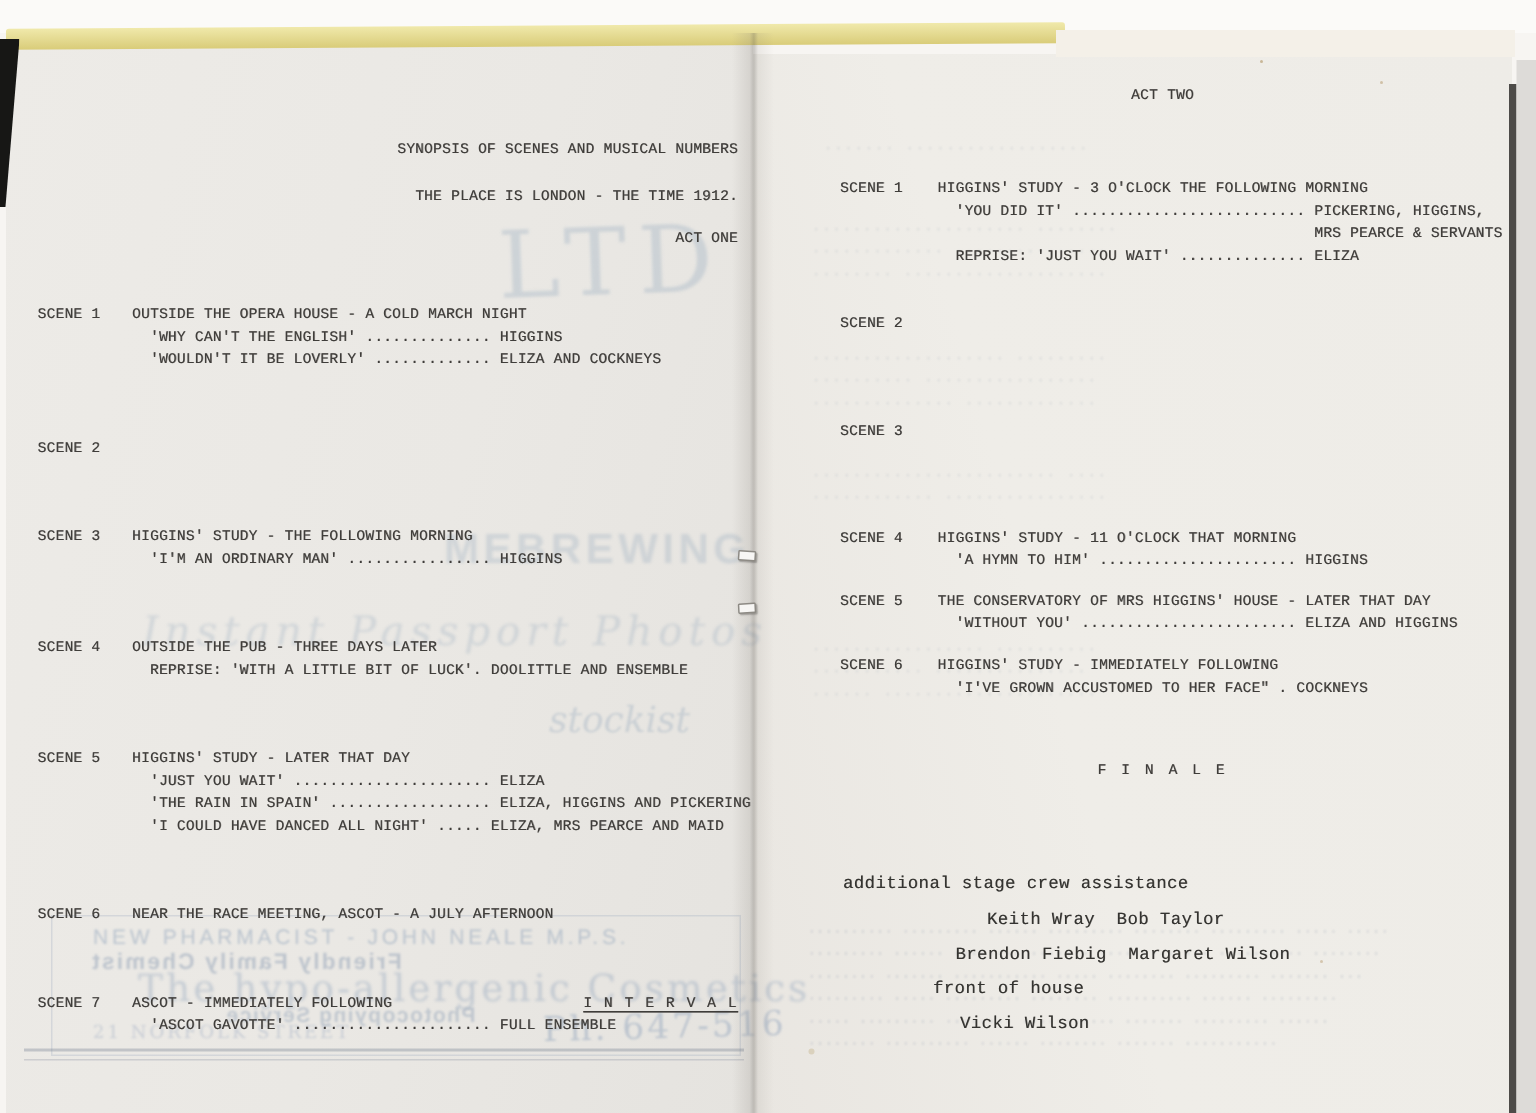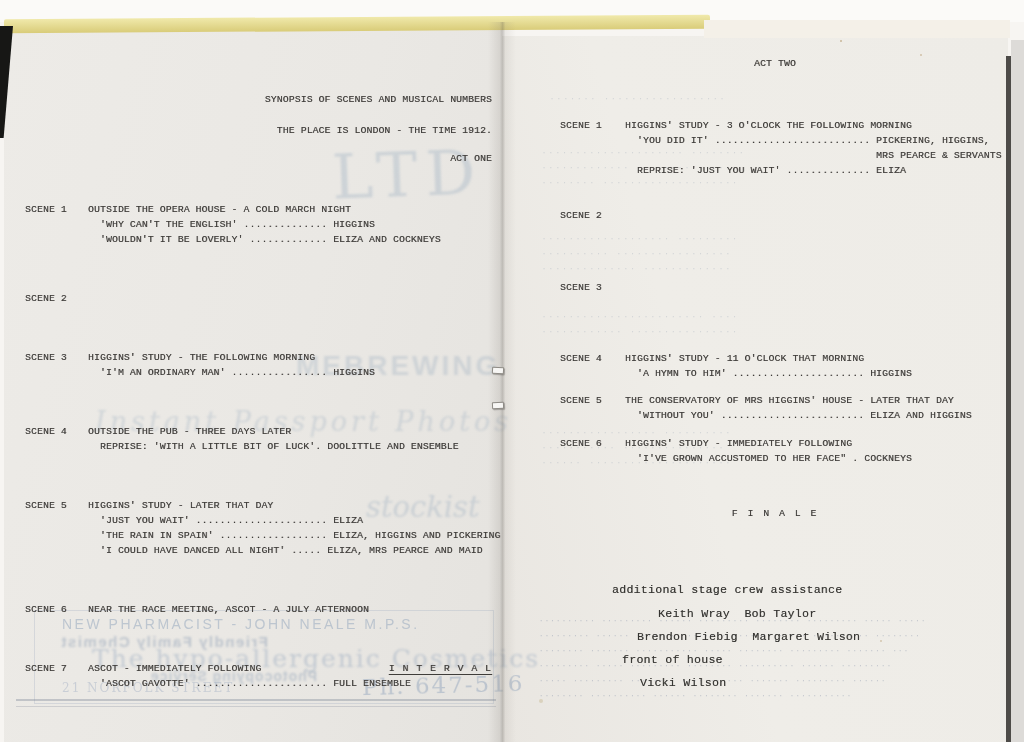--- a/index.html
+++ b/index.html
@@ -45,33 +45,33 @@
   .scene-lines{white-space:pre;}
   .lp-interval{top:641px;letter-spacing:1px;text-decoration:underline;text-underline-offset:3px;}
   .rp-act{top:56px;}
   .rp-scene{left:560px;width:450px;}
   .rp-s0{top:118px;} .rp-s1{top:208px;} .rp-s2{top:280px;}
   .rp-s3{top:351px;} .rp-s4{top:393px;} .rp-s5{top:436px;}
   .rp-scene .scene-label{flex:0 0 65px;}
   .rp-finale{top:506px;letter-spacing:2px;}
   .credit{position:absolute;font-size:11.5px;line-height:14px;letter-spacing:0.3px;color:#343330;
     white-space:pre;text-shadow:0.3px 0 0 rgba(52,51,48,0.5);}
-  .cr1{top:583px;left:612px;text-align:center;} .cr2{top:607px;left:658px;} .cr3{top:630px;left:637px;}
+  .cr1{top:583px;left:562px;text-align:center;} .cr2{top:607px;left:658px;} .cr3{top:630px;left:637px;}
   .cr4{top:653px;left:622px;} .cr5{top:676px;left:640px;}
   
   .ghost{position:absolute;white-space:pre;color:rgba(146,164,186,0.42);filter:blur(0.45px);}
   .mirror{transform:scaleX(-1);}
   .g-ltd{top:138px;left:332px;font-family:"DejaVu Serif",serif;font-size:62px;
     letter-spacing:8px;color:rgba(140,162,184,0.30);transform:rotate(-2deg);filter:blur(1px);}
   .g-brew{top:350px;left:296px;font-family:"Liberation Sans",sans-serif;font-weight:bold;
     font-size:28px;letter-spacing:3px;color:rgba(150,168,190,0.30);filter:blur(1px);}
   .g-instant{top:406px;left:95px;font-family:"DejaVu Serif",serif;font-style:italic;
     font-size:27px;letter-spacing:4px;color:rgba(150,168,190,0.30);filter:blur(1px);}
-  .g-stockist{top:490px;left:366px;font-family:"DejaVu Serif",serif;font-style:italic;
-    font-size:29px;color:rgba(148,166,188,0.34);filter:blur(0.8px);}
+  .g-stockist{top:466px;left:366px;font-family:"DejaVu Serif",serif;font-style:italic;
+    font-size:24px;color:rgba(148,166,188,0.34);filter:blur(0.8px);}
   .g-pharm{top:616px;left:62px;font-family:"Liberation Sans",sans-serif;font-size:14px;
     letter-spacing:2.5px;color:rgba(144,163,187,0.5);filter:blur(0.6px);}
   .g-chem{top:633px;left:60px;font-family:"Liberation Sans",sans-serif;font-weight:bold;
     font-size:15px;letter-spacing:1.5px;color:rgba(128,148,175,0.42);filter:blur(0.8px);}
   .g-cosm{top:644px;left:92px;font-family:"DejaVu Serif",serif;font-size:25px;
     letter-spacing:2px;color:rgba(146,164,188,0.42);filter:blur(0.9px);}
   .g-photo{top:668px;left:150px;font-family:"Liberation Sans",sans-serif;font-weight:bold;
     font-size:14px;letter-spacing:1px;color:rgba(132,152,178,0.4);filter:blur(0.8px);}
   .g-street{top:681px;left:62px;font-family:"DejaVu Serif",serif;font-size:12px;
     letter-spacing:2px;color:rgba(146,164,188,0.38);filter:blur(0.7px);}

